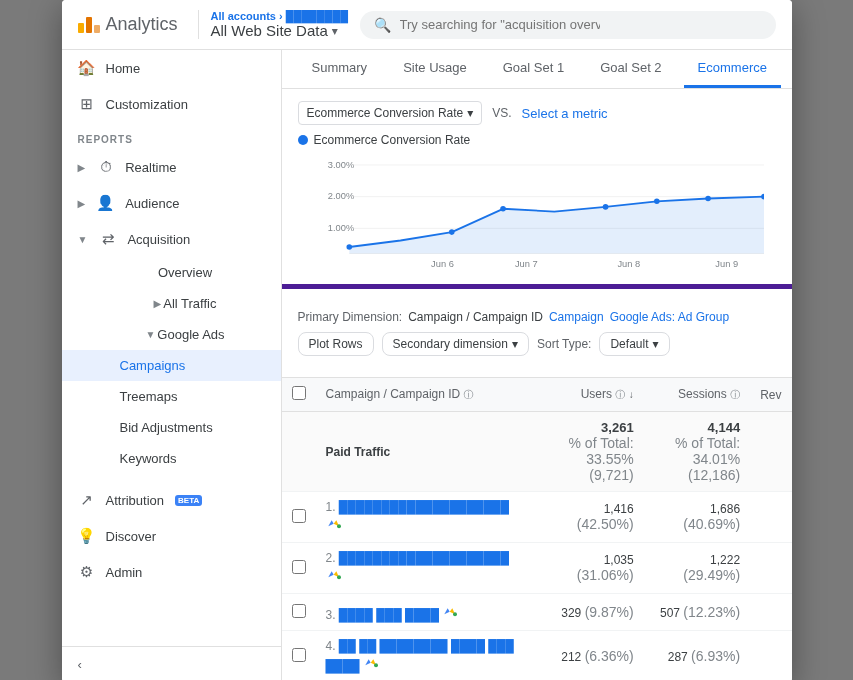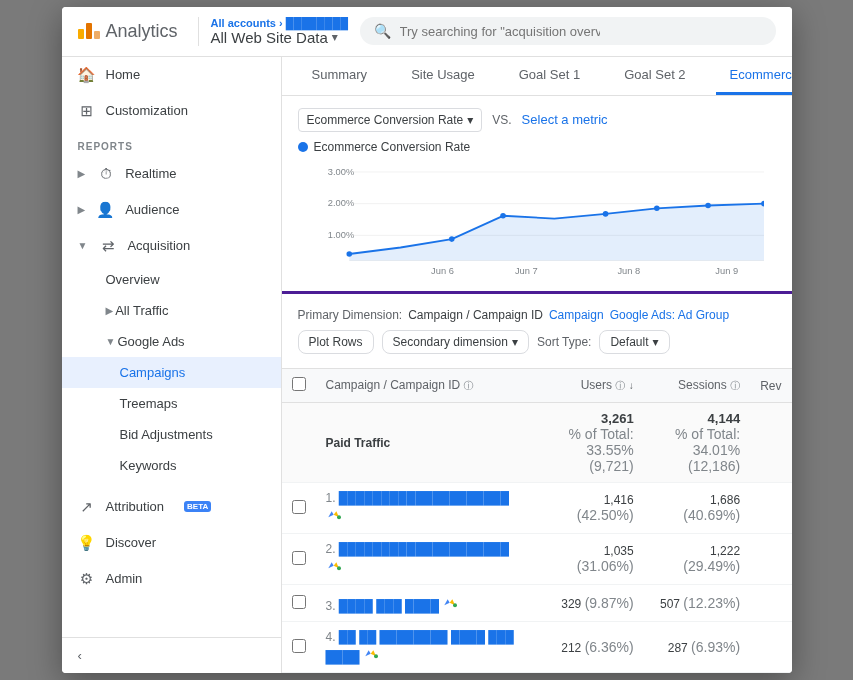--- a/index.html
+++ b/index.html
@@ -130,20 +130,21 @@
       text-transform: uppercase;
     }
     .sidebar-expand-icon { font-size: 10px; color: #80868b; margin-right: 2px; }
     .sidebar-sub-item {
       display: flex;
       align-items: center;
       padding: 8px 16px 8px 44px;
       cursor: pointer;
       font-size: 13px;
       color: #3c4043;
+      justify-content: center;
     }
     .sidebar-sub-sub-item {
       display: flex;
       align-items: center;
       padding: 8px 16px 8px 58px;
       cursor: pointer;
       font-size: 13px;
       color: #3c4043;
     }
     .sidebar-sub-sub-item.active { background: #e8f0fe; color: #1a73e8; font-weight: 500; }
@@ -155,21 +156,21 @@
       padding: 1px 3px;
       margin-left: 3px;
       font-weight: 700;
     }
     .beta-badge {
       font-size: 8px;
       background: #3b82f6;
       color: #fff;
       border-radius: 3px;
       padding: 1px 3px;
-      margin-left: 10px;
+      margin-left: 1px;
       font-weight: 700;
     }
     .sidebar-bottom {
       margin-top: auto;
       border-top: 1px solid #e0e0e0;
     }
     .collapse-btn {
       display: flex;
       align-items: center;
       padding: 10px 16px;
@@ -182,21 +183,21 @@
       flex: 1;
       overflow: auto;
       background: #fff;
     }
     
     .tabs-bar {
       display: flex;
       align-items: center;
       border-bottom: 1px solid #e0e0e0;
       padding: 0 16px;
-      gap: 16px;
+      gap: 8px;
     }
     .tab {
       padding: 10px 14px;
       font-size: 13px;
       color: #5f6368;
       cursor: pointer;
       border-bottom: 3px solid transparent;
       white-space: nowrap;
     }
     .tab.active { color: #1a73e8; border-bottom: 3px solid #1a73e8; font-weight: 500; }
@@ -232,22 +233,22 @@
     
     .chart-container {
       padding: 0 28px 8px 16px;
       position: relative;
     }
     .chart-svg { width: 100%; }
     .chart-y-label { font-size: 10px; fill: #80868b; }
     .chart-x-label { font-size: 10px; fill: #80868b; }
     
     .table-controls {
-      padding: 14px 16px;
-      border-top: 3px solid #4c1d95;
+      padding: 21px 16px;
+      border-top: 5px solid #4c1d95;
     }
     .primary-dim {
       font-size: 12px;
       color: #5f6368;
       display: flex;
       align-items: center;
       gap: 6px;
       margin-bottom: 8px;
     }
     .dim-label { font-weight: 500; color: #3c4043; }

